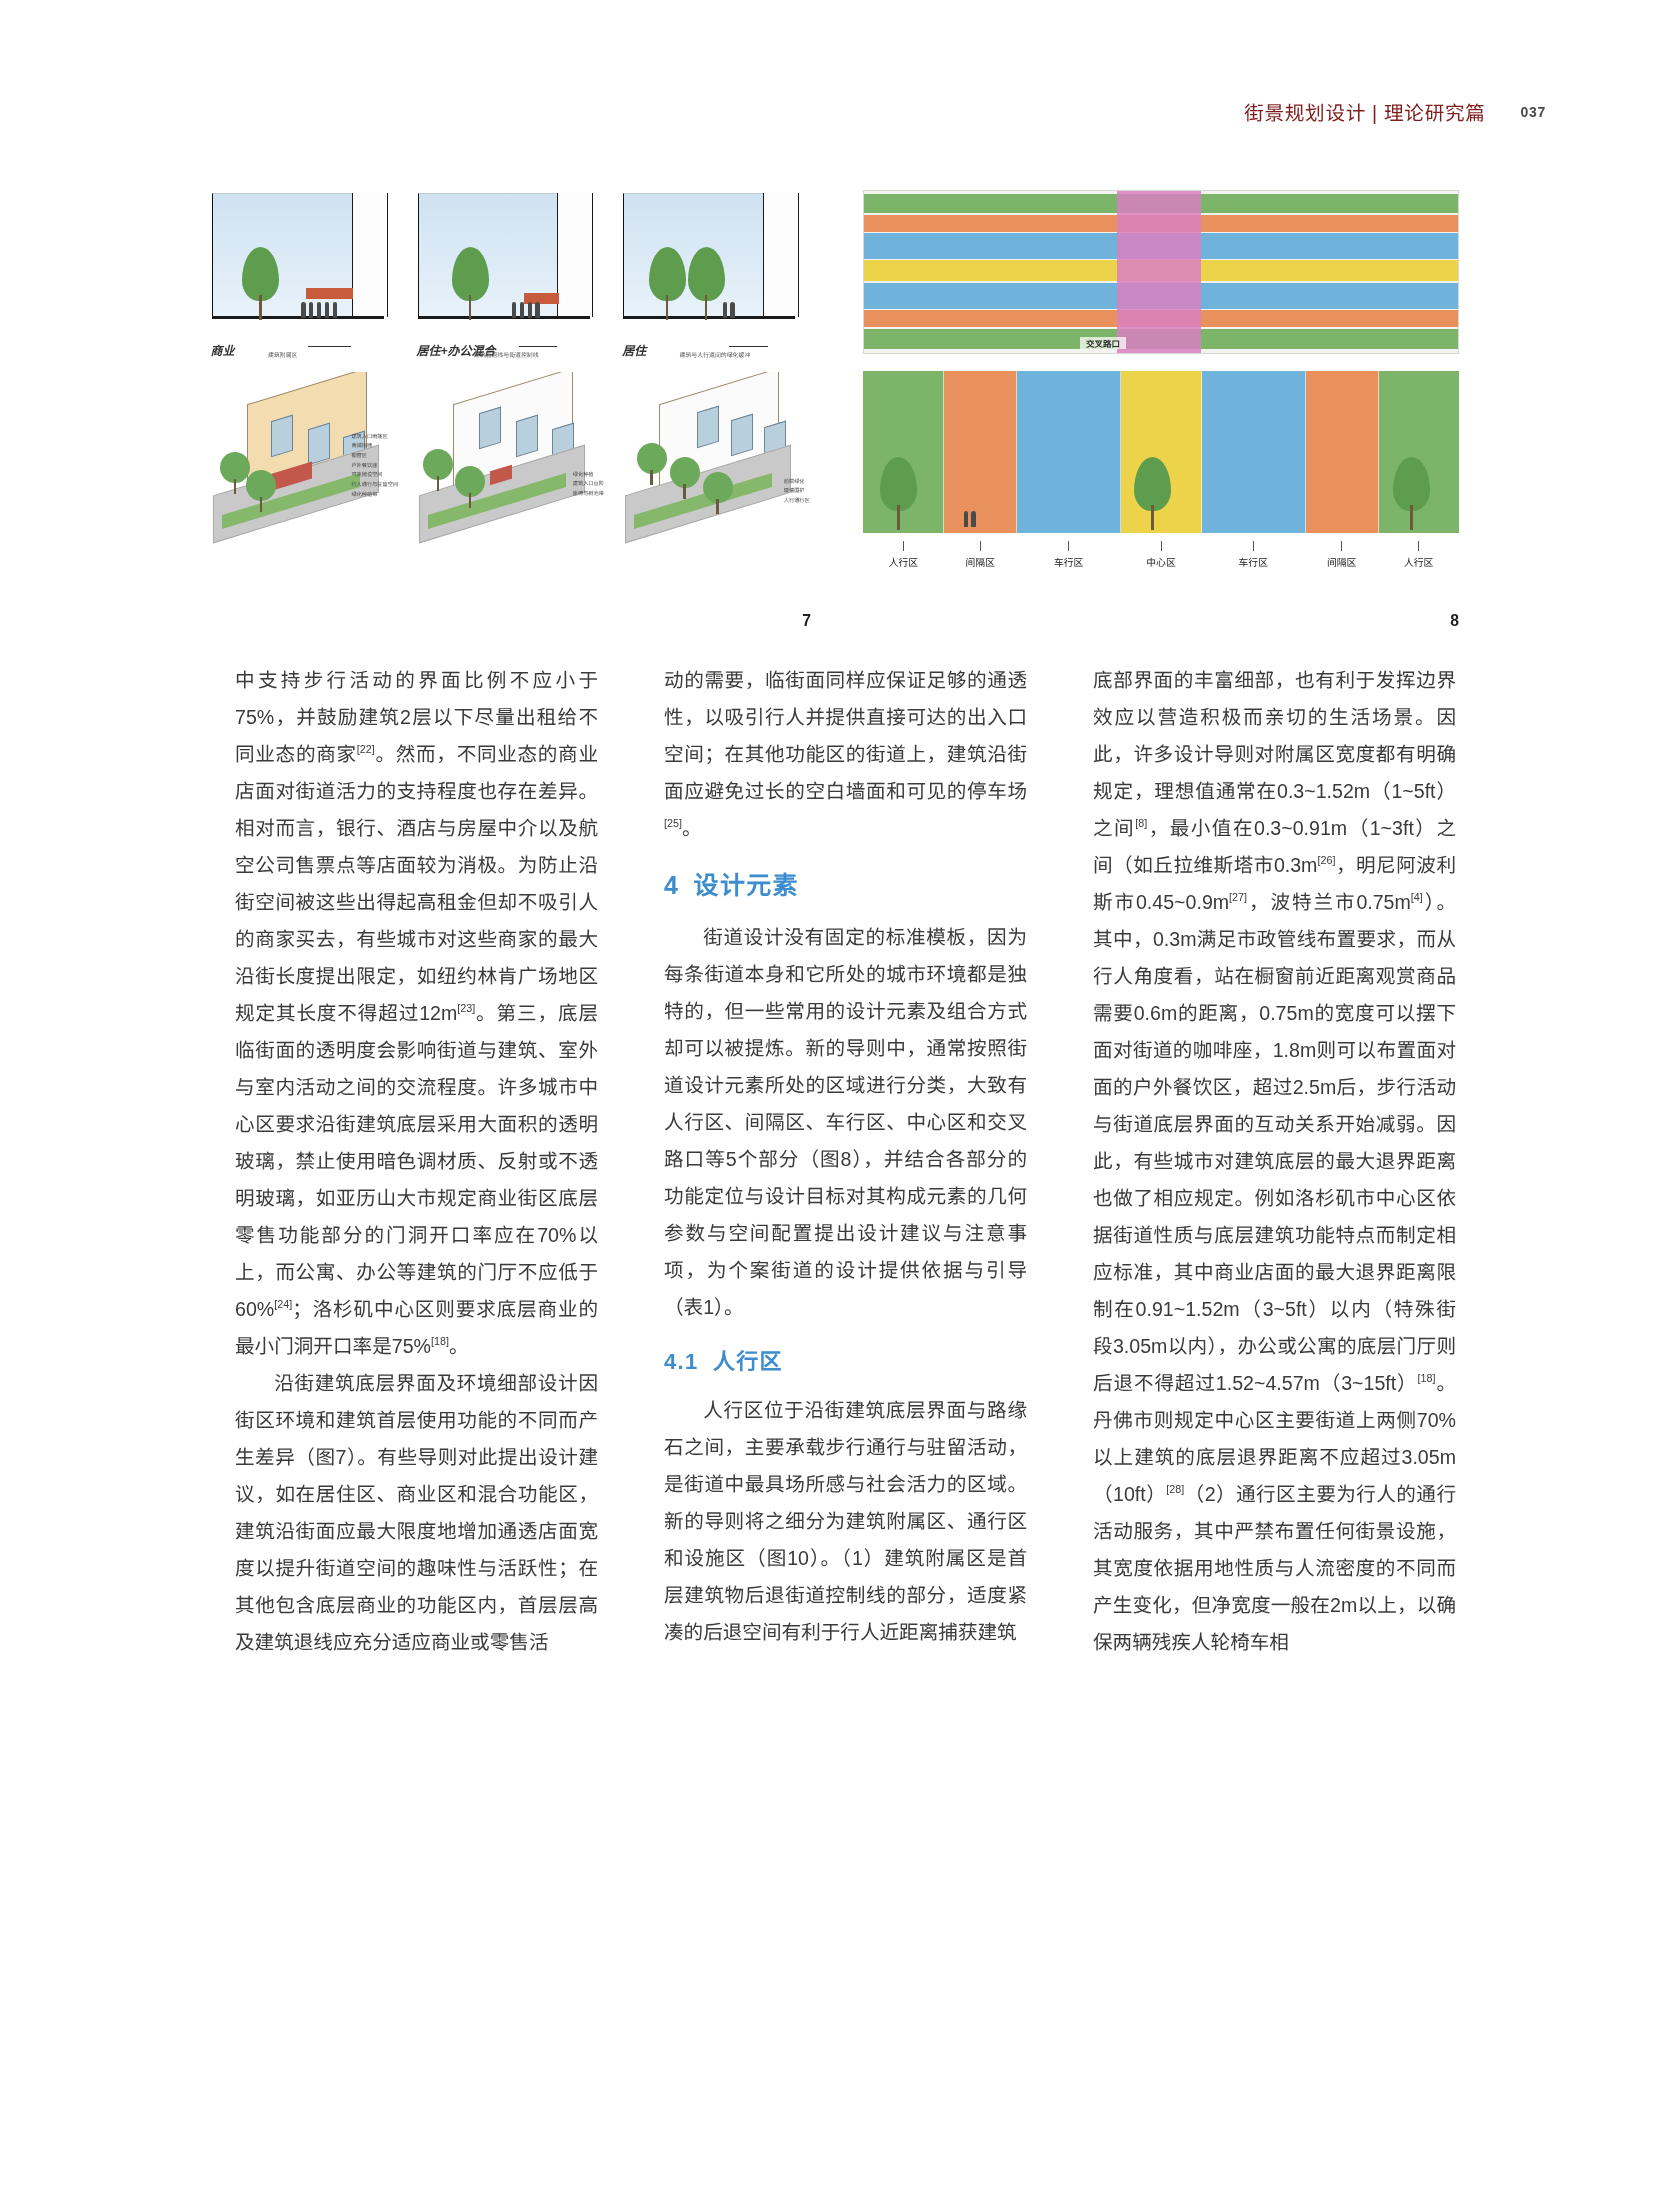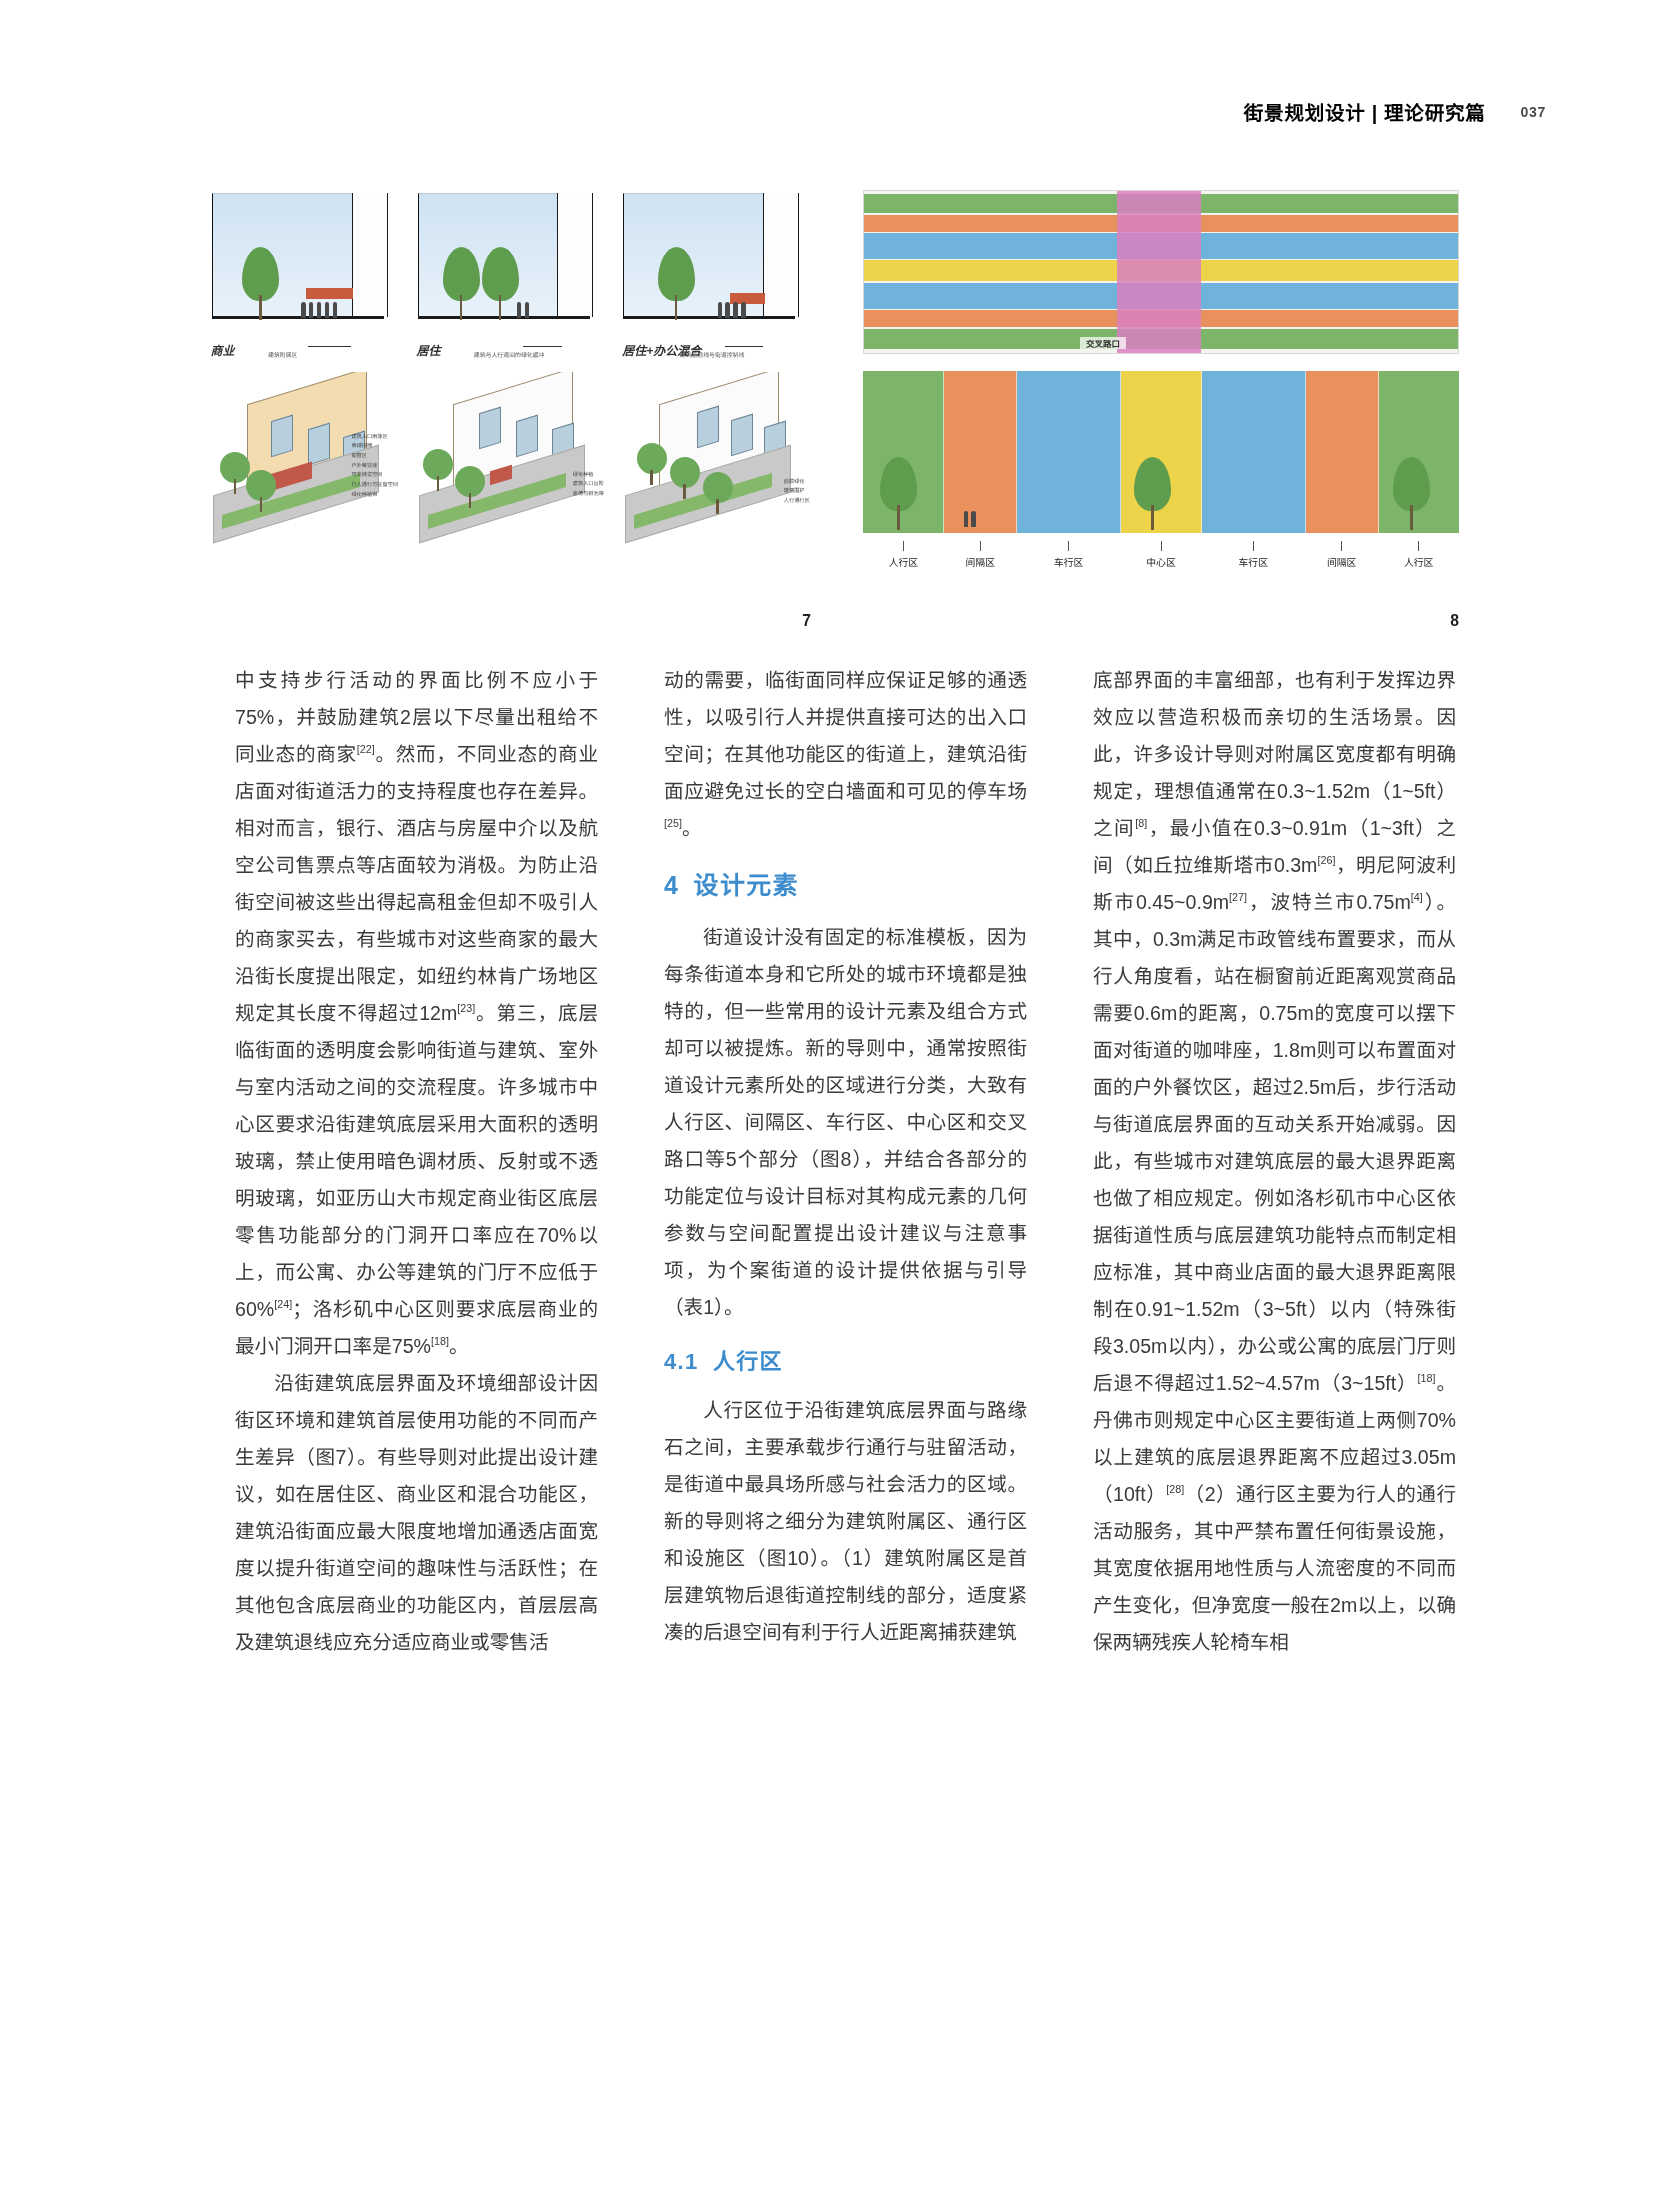--- a/index.html
+++ b/index.html
@@ -29,22 +29,22 @@
     height: 39px;
     padding-right: 118px;
     box-sizing: border-box;
     display: flex;
     justify-content: flex-end;
     align-items: center;
     gap: 35px;
   }
   .header-title {
     font-size: 19.6px;
-    font-weight: bold;
-    color: #000000;
+    font-weight: normal;
+    color: #7f1d1d;
     letter-spacing: 0.7px;
     white-space: nowrap;
   }
   .header-page {
     font-size: 14px;
     font-weight: bold;
     color: #4a4a4a;
     letter-spacing: 0.7px;
   }
 
@@ -382,56 +382,56 @@
               <i></i>
           </div>
           <div class="dimline" style="left:100px;width:43px;"></div>
           <div class="sec-caption">商业</div>
           <div class="sec-note">建筑附属区</div>
         </div>
 
         <div class="sec-panel">
           <div class="sec-sky"></div>
           <div class="sec-bldg"></div>
-          <div class="sec-ground"></div>
-          <div class="tree" style="left:29px;bottom:41px;">
-            <div class="crown"></div>
-              <div class="trunk"></div>
-          </div>
-          <div class="tree" style="left:68px;bottom:41px;">
-            <div class="crown"></div>
-              <div class="trunk"></div>
-          </div>
-          <div class="ppl" style="left:103px;bottom:42px;">
-            <i></i>
-              <i></i>
-          </div>
-          <div class="dimline" style="left:109px;width:39px;"></div>
-          <div class="sec-caption">居住</div>
-          <div class="sec-note">建筑与人行道间的绿化缓冲</div>
-        </div>
-
-        <div class="sec-panel">
-          <div class="sec-sky"></div>
-          <div class="sec-bldg"></div>
           <div class="awning" style="left:110px;top:103px;width:35px;"></div>
           <div class="sec-ground"></div>
           <div class="tree" style="left:38px;bottom:41px;">
             <div class="crown"></div>
               <div class="trunk"></div>
           </div>
           <div class="ppl" style="left:98px;bottom:42px;">
             <i></i>
               <i></i>
               <i></i>
               <i></i>
           </div>
           <div class="dimline" style="left:105px;width:38px;"></div>
           <div class="sec-caption">居住+办公混合</div>
           <div class="sec-note">建筑后退线与街道控制线</div>
+        </div>
+
+        <div class="sec-panel">
+          <div class="sec-sky"></div>
+          <div class="sec-bldg"></div>
+          <div class="sec-ground"></div>
+          <div class="tree" style="left:29px;bottom:41px;">
+            <div class="crown"></div>
+              <div class="trunk"></div>
+          </div>
+          <div class="tree" style="left:68px;bottom:41px;">
+            <div class="crown"></div>
+              <div class="trunk"></div>
+          </div>
+          <div class="ppl" style="left:103px;bottom:42px;">
+            <i></i>
+              <i></i>
+          </div>
+          <div class="dimline" style="left:109px;width:39px;"></div>
+          <div class="sec-caption">居住</div>
+          <div class="sec-note">建筑与人行道间的绿化缓冲</div>
         </div>
 
         <div class="axo-panel">
           <div class="axo-wall"></div>
           <div class="axo-win" style="left:63px;top:46px;transform:skewY(-17deg);"></div>
           <div class="axo-win" style="left:100px;top:54px;transform:skewY(-17deg);"></div>
           <div class="axo-win" style="left:135px;top:62px;transform:skewY(-17deg);"></div>
           <div class="axo-ground"></div>
           <div class="axo-green" style="left:14.4px;top:122px;width:138px;height:14.4px;"></div>
           <div class="axo-furn" style="left:48px;top:98px;width:56px;height:17px;"></div>

